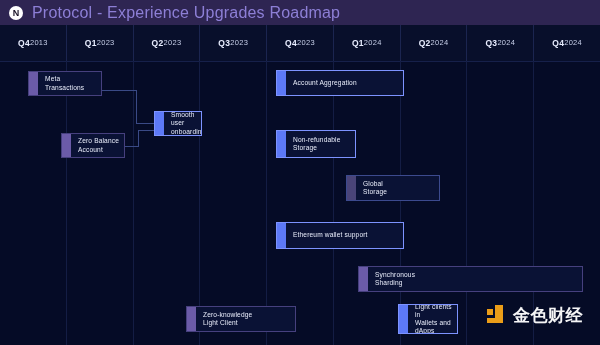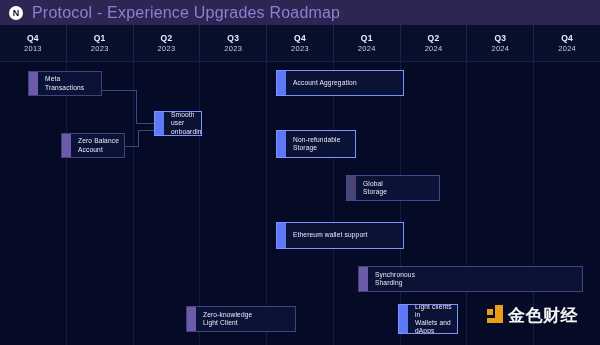--- a/index.html
+++ b/index.html
@@ -31,21 +31,21 @@
 
   
   .tl-head{
     position:absolute;left:0;top:25px;width:600px;height:36px;
     background:#080f2b;
     border-bottom:1px solid #16204a;
     display:flex;
   }
   .tl-col{
     flex:1 1 0;position:relative;
-    display:flex;flex-direction:column;align-items:center;justify-content:center;
+    display:flex;flex-direction:row;align-items:center;justify-content:center;
     border-right:1px solid #1b2550;
   }
   .tl-col:last-child{border-right:none;}
   .tl-q{font-size:8.5px;font-weight:bold;color:#e8edff;line-height:11px;letter-spacing:.3px;}
   .tl-y{font-size:7.5px;color:#c6cee8;line-height:10px;letter-spacing:.3px;}
 
   
   .grid{
     position:absolute;left:0;top:61px;width:600px;height:284px;
     display:flex;pointer-events:none;
@@ -80,21 +80,21 @@
   .bar.v-violet{border-color:#46407e;}
   .bar.v-violet .cap{background:#6b5ba8;}
 
   
   .conn{position:absolute;background:#3a4a86;}
   .conn.h{height:1px;}
   .conn.v{width:1px;}
 
   
   .wm{
-    position:absolute;display:flex;align-items:center;
+    position:absolute;display:flex;align-items:center;gap:5px;
     opacity:.96;
   }
   .wm-mark{
     position:relative;width:21px;height:21px;flex:0 0 auto;
   }
   .wm-mark .sq{position:absolute;background:#f5a318;}
   .wm-text{
     font-size:17px;font-weight:bold;color:#ffffff;
     letter-spacing:.5px;line-height:21px;
     font-family:"DejaVu Sans",sans-serif;

